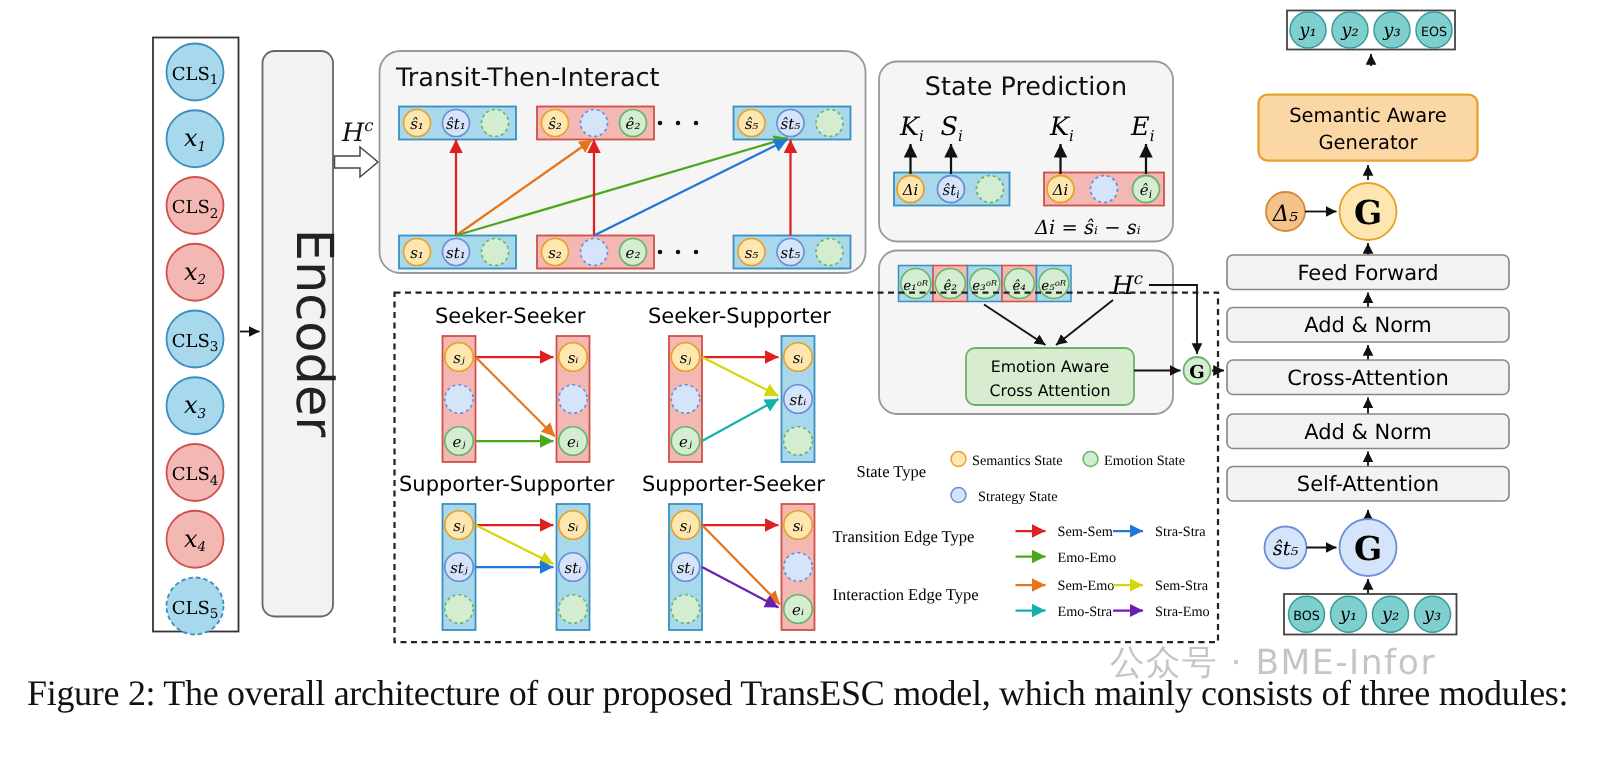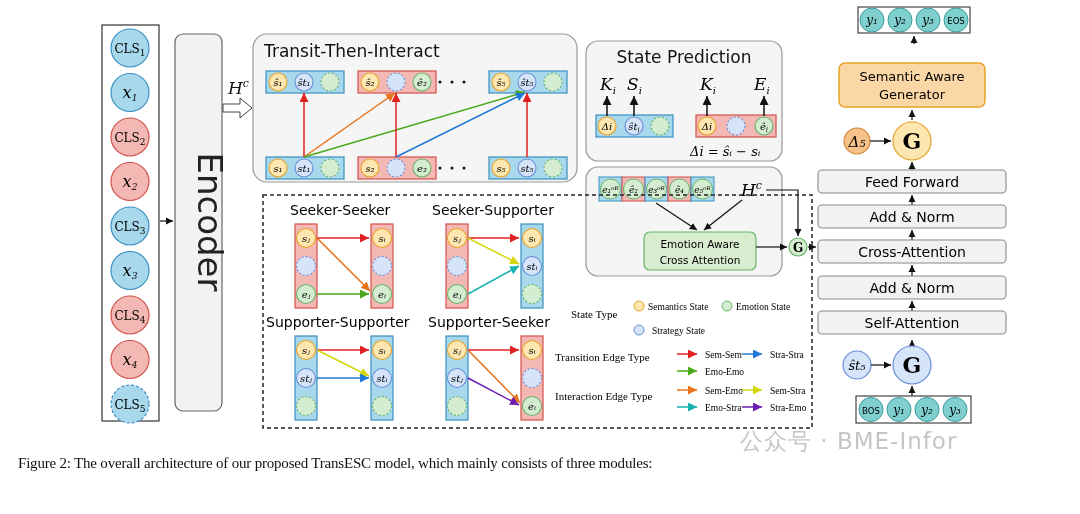--- a/index.html
+++ b/index.html
@@ -2,21 +2,21 @@
 <html><head>
 <meta charset="utf-8">
 <style>
   html, body { margin: 0; padding: 0; background: #ffffff; }
   body { width: 1080px; height: 514px; position: relative; overflow: hidden; font-family: "DejaVu Sans", sans-serif; }
   svg text { font-family: "DejaVu Serif", serif; }
   .sans { font-family: "DejaVu Sans", sans-serif; }
   .serif { font-family: "Liberation Serif", serif; }
   .caption {
     position: absolute; left: 18px; top: 450px; width: 1050px;
-    font-family: "Liberation Serif", serif; font-size: 15px; line-height: 26px; color: #111;
+    font-family: "Liberation Serif", serif; font-size: 24px; line-height: 26px; color: #111;
     letter-spacing: -0.2px;
   }
   .watermark {
     position: absolute; left: 740px; top: 426px; font-family: "DejaVu Sans", sans-serif;
     font-size: 23px; color: rgba(150,150,150,0.55); letter-spacing: 1px; pointer-events: none;
   }
 </style>
 </head>
 <body>
 

